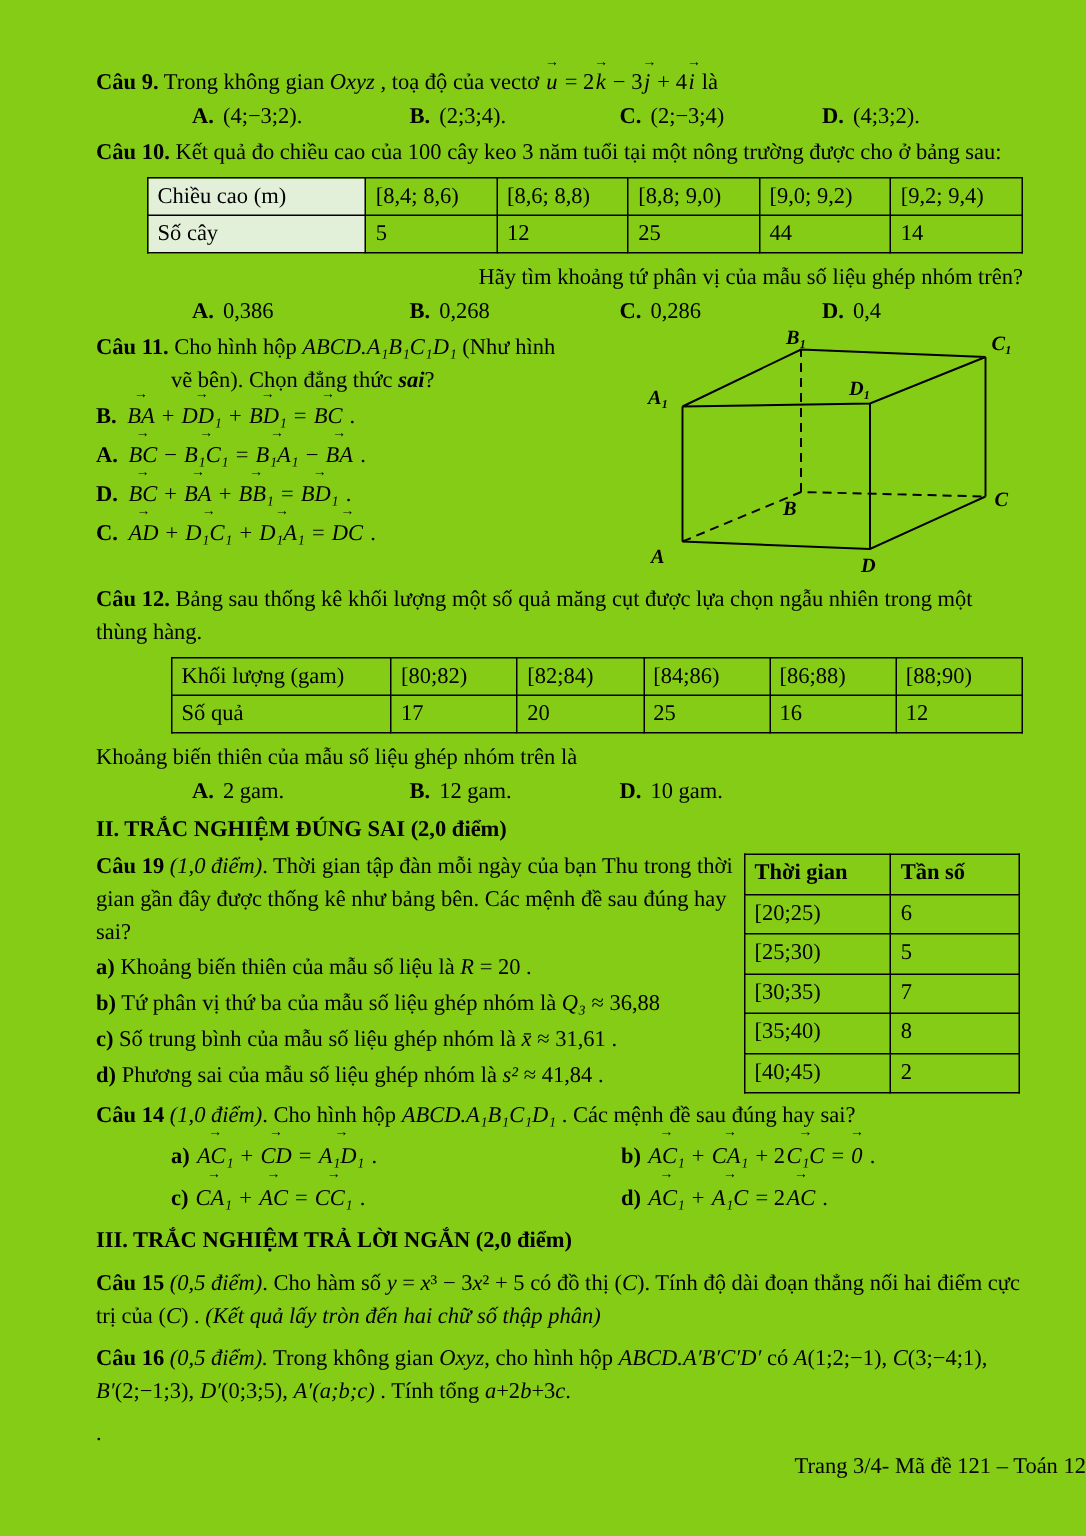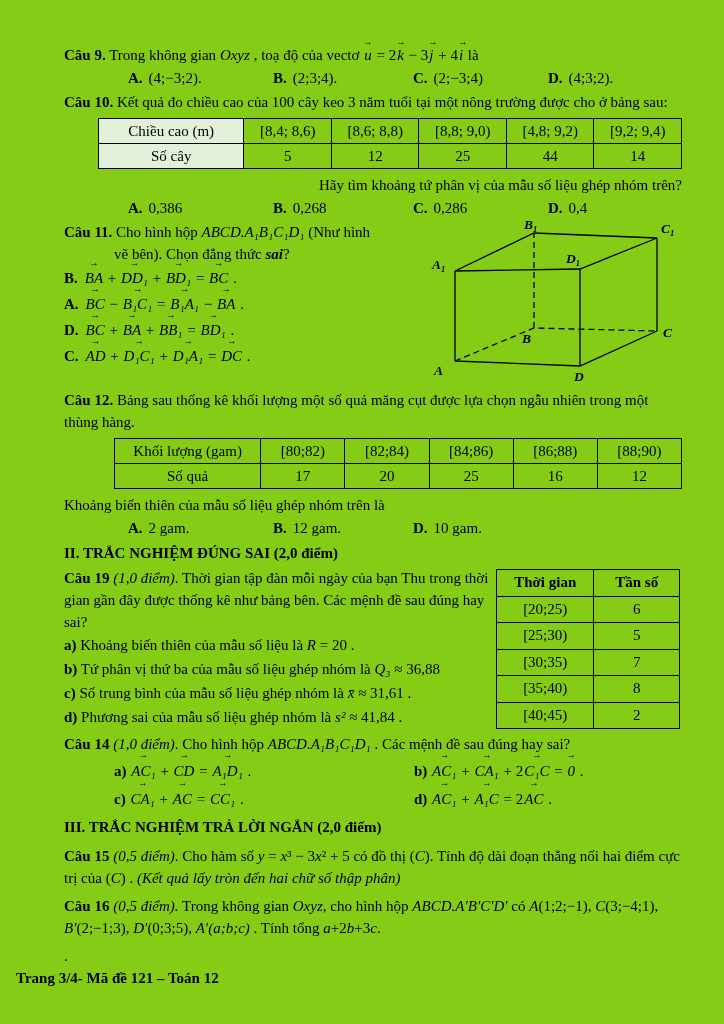--- a/index.html
+++ b/index.html
@@ -15,21 +15,21 @@
   b{font-weight:bold;}
   .head{font-weight:bold;line-height:23px;margin-top:3px;}
   .ol{font-weight:bold;margin-right:6px;}
   .opts{display:grid;grid-template-columns:145px 140px 135px 1fr;padding-left:64px;line-height:22px;margin:1px 0 2px 0;}
   .indent30{padding-left:30px;text-align:right;}
   
   .vec{position:relative;display:inline-block;font-style:italic;padding:0 1px;}
   .vec::before{content:"→";position:absolute;left:0;right:0;top:-0.62em;font-size:0.62em;font-style:normal;text-align:center;line-height:1;}
   
   .tbl{border-collapse:collapse;margin:5px 0 5px 34px;}
-  .tbl td,.tbl th{border:1px solid #000;padding:1px 6px;text-align:center;line-height:21px;font-size:15px;height:22px;}
+  .tbl td,.tbl th{border:1px solid #000;padding:1px 6px;text-align:left;line-height:21px;font-size:15px;height:22px;}
   .tbl th{font-weight:bold;}
   .shade{background:var(--shade,#e2efd9);}
   .tbl10 td:first-child{width:148px;}
   .tbl10 td:not(:first-child){width:82px;}
   .tbl12{margin-left:50px;}
   .tbl12 td:first-child{width:140px;}
   .tbl12 td:not(:first-child){width:73px;}
   .tbl13{margin:2px 2px 0 0;}
   .tbl13 th:first-child,.tbl13 td:first-child{width:96px;}
   .tbl13 th:last-child,.tbl13 td:last-child{width:86px;}
@@ -39,21 +39,21 @@
   .eq{line-height:26px;}
   .fig{flex:0 0 auto;margin:-2px 0 0 8px;}
   .fig text{font-family:"Liberation Serif","DejaVu Serif",serif;font-size:13.5px;font-style:italic;font-weight:bold;}
   
   .q13-wrap{display:flex;justify-content:space-between;margin-top:2px;}
   .q13-left{flex:0 0 432px;width:432px;}
   .stmt{line-height:24px;}
   
   .q14-grid{display:grid;grid-template-columns:300px 1fr;padding-left:50px;margin-top:2px;}
   .q14-grid .eq{line-height:28px;}
-  .footer{position:absolute;left:16px;right:0;bottom:36px;text-align:left;line-height:20px;font-weight:bold;}
+  .footer{position:absolute;left:16px;right:0;bottom:36px;text-align:right;line-height:20px;}
 </style>
 </head>
 <body>
 
 <div class="page">
 
   <div>
     <p class="line"><b>Câu 9.</b><span> Trong không gian <i>Oxyz</i> , toạ độ của vectơ <span class="vec">u</span> = 2<span class="vec">k</span> − 3<span class="vec">j</span> + 4<span class="vec">i</span> là</span></p>
     <div class="opts">
       <span><b class="ol">A.</b><span>(4;−3;2).</span></span>
@@ -65,21 +65,21 @@
 
   <div>
     <p class="line"><b>Câu 10.</b><span> Kết quả đo chiều cao của 100 cây keo 3 năm tuổi tại một nông trường được cho ở bảng sau:</span></p>
     <table class="tbl tbl10">
       <tbody>
           <tr>
         <td class="shade">Chiều cao (m)</td>
         <td>[8,4; 8,6)</td>
         <td>[8,6; 8,8)</td>
         <td>[8,8; 9,0)</td>
-        <td>[4,8; 9,2)</td>
+        <td>[9,0; 9,2)</td>
         <td>[9,2; 9,4)</td>
       </tr>
       <tr>
         <td class="shade">Số cây</td>
         <td>5</td>
         <td>12</td>
         <td>25</td>
         <td>44</td>
         <td>14</td>
       </tr>

